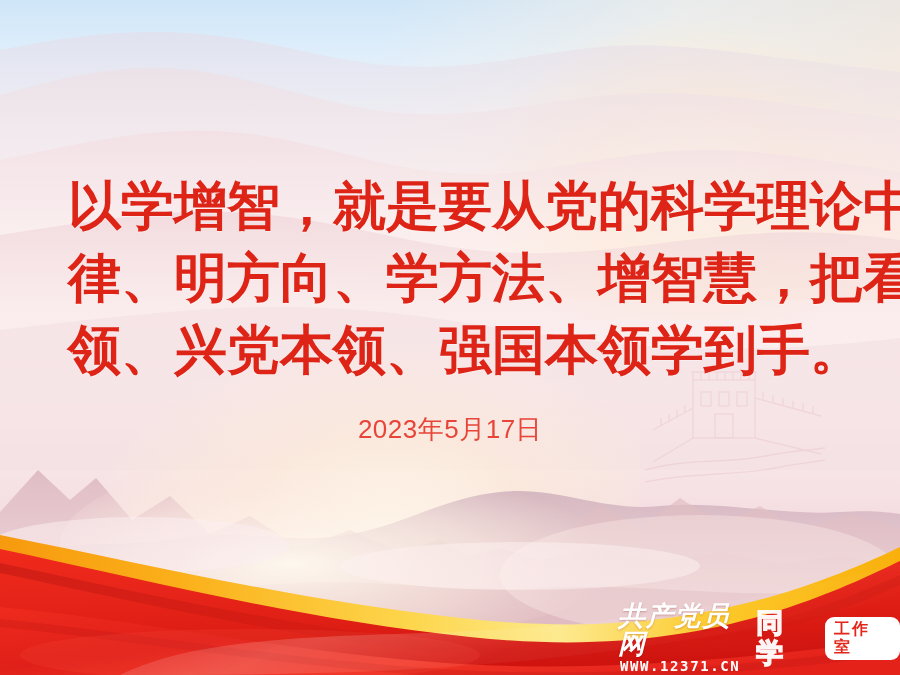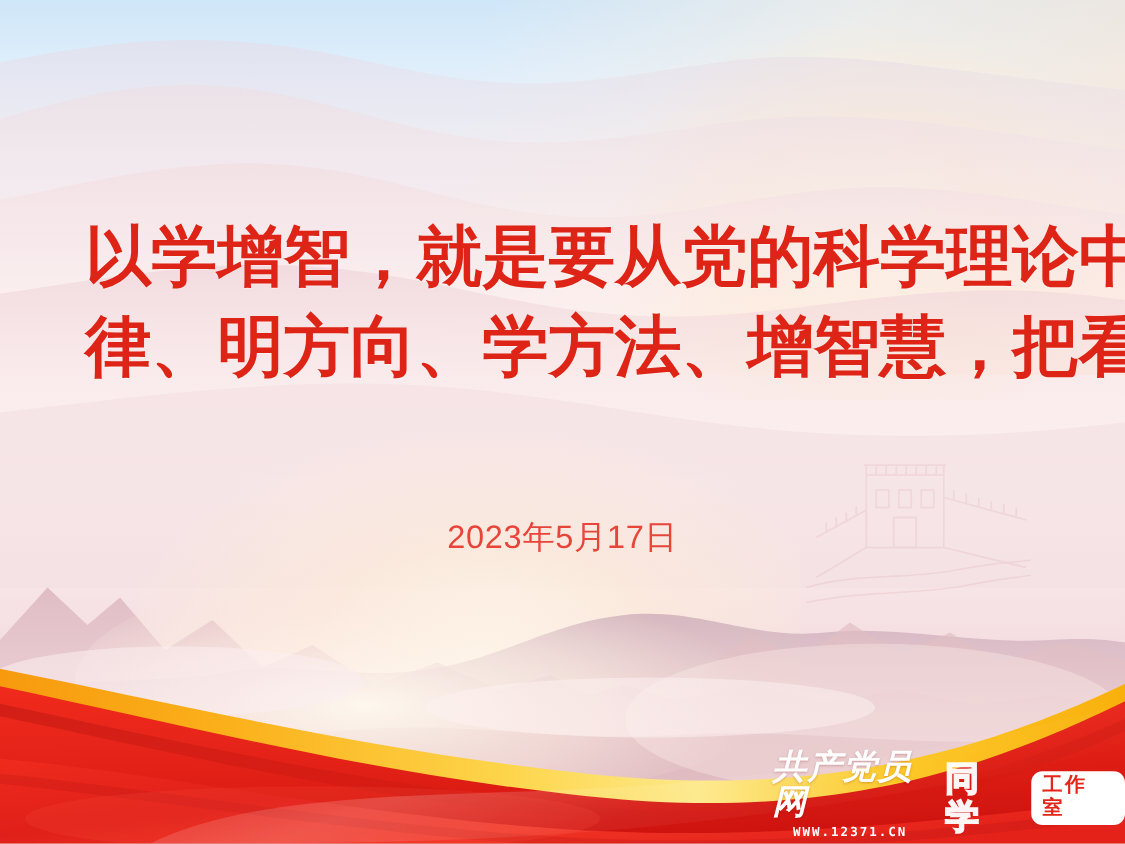--- a/index.html
+++ b/index.html
@@ -75,26 +75,26 @@
   .ribbon{position:absolute;left:0;bottom:0;width:900px;height:160px;}
 
   
   .logo{
     position:absolute;left:618px;top:612px;height:52px;
     display:flex;align-items:center;gap:14px;
   }
   .logo-left{display:flex;flex-direction:column;align-items:center;}
   .logo-cn{
     font-size:27px;font-weight:bold;color:#fff;letter-spacing:1px;
-    font-family:Liberation Mono, monospace;
+    font-family:Liberation Sans, sans-serif;
     font-style:italic;line-height:28px;
     text-shadow:0 1px 2px rgba(120,0,0,.25);
   }
   .logo-url{
-    font-size:10px;font-weight:bold;color:#fff;letter-spacing:1.6px;
+    font-size:14px;font-weight:bold;color:#fff;letter-spacing:1.6px;
     line-height:15px;margin-top:1px;
     font-family:"DejaVu Sans Mono","Liberation Mono",monospace;
   }
   .logo-right{display:flex;align-items:center;gap:22px;}
   .logo-tx{
     font-size:27px;line-height:30px;font-weight:bold;
     color:rgba(255,255,255,.18);
     -webkit-text-stroke:1.5px rgba(255,255,255,.95);
     letter-spacing:1px;
   }
@@ -216,20 +216,21 @@
     <ellipse cx="350" cy="545" rx="290" ry="95" fill="url(#mist)"></ellipse>
     <ellipse cx="700" cy="575" rx="200" ry="60" fill="#fff2ea" opacity=".35"></ellipse>
 
     <ellipse cx="140" cy="545" rx="150" ry="28" fill="#fbeef0" opacity=".55"></ellipse>
     <ellipse cx="520" cy="566" rx="180" ry="24" fill="#fdf2f2" opacity=".5"></ellipse>
   </svg>
 
   <div class="headline">
     <div>以学增智，就是要从党的科学理论中悟规</div>
     <div>律、明方向、学方法、增智慧，把看家本</div>
+    <div>领、兴党本领、强国本领学到手。</div>
   </div>
 
   <div class="subtitle">
     <div class="sub-date">2023年5月17日</div>
   </div>
 
   <svg class="ribbon" viewBox="0 0 900 160" preserveAspectRatio="none" xmlns="http://www.w3.org/2000/svg">
     <defs>
       <linearGradient id="goldg" x1="0" y1="0" x2="1" y2="0">
         <stop offset="0%" stop-color="#f79a0e"></stop>

